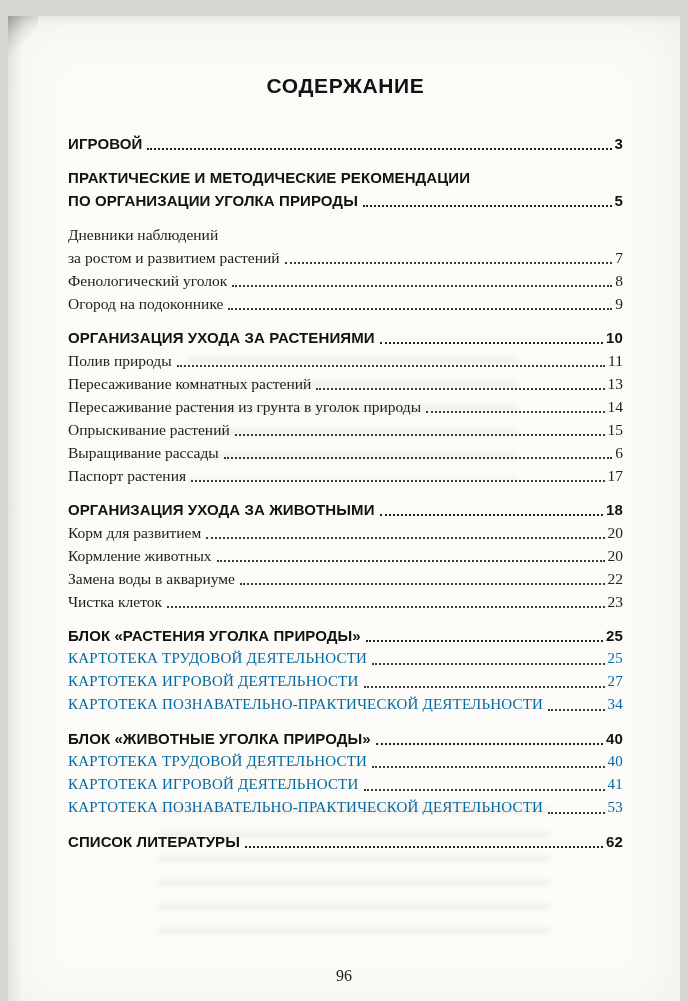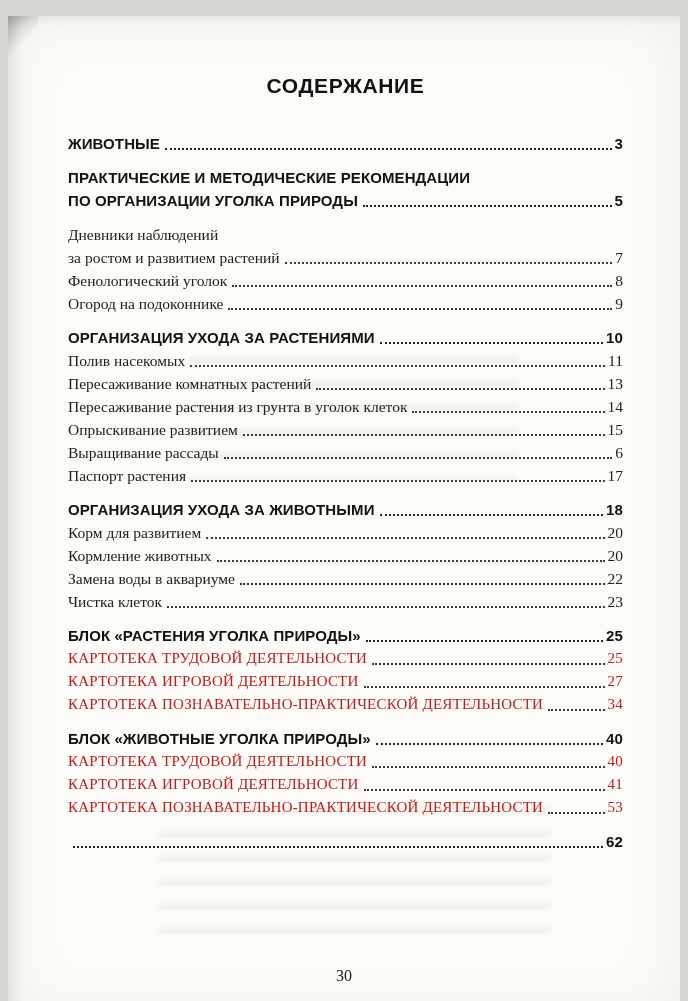--- a/index.html
+++ b/index.html
@@ -103,21 +103,21 @@
     font-size: 15.5px;
     color: #21211f;
     text-align: right;
   }
 
   
   .entry.caps {
     font-family: "Liberation Serif", serif;
     font-size: 15px;
     letter-spacing: 0.2px;
-    color: #b91c1c;
+    color: #0369a1;
   }
 
   .footer-pagenum {
     position: absolute;
     left: 0; right: 0;
     bottom: 32px;
     text-align: center;
     font-family: "Liberation Serif", serif;
     font-size: 16px;
     color: #21211f;
@@ -131,21 +131,21 @@
   <div class="edge-shade-left"></div>
   <div class="edge-shade-top"></div>
   <div class="bleed b1"></div>
   <div class="bleed b2"></div>
 
   <div class="content">
     <div class="doc-title">СОДЕРЖАНИЕ</div>
     <div class="toc">
         <div class="entry chapter">
           <div class="row">
-            <span class="label">ЖИВОТНЫЕ</span>
+            <span class="label">ИГРОВОЙ</span>
             <span class="leader"></span>
             <span class="pagenum">3</span>
           </div>
         </div>
         <div class="entry chapter gap">
           <div class="row">
             <span class="label">ПРАКТИЧЕСКИЕ И МЕТОДИЧЕСКИЕ РЕКОМЕНДАЦИИ</span>
           </div>
           <div class="row">
             <span class="label">ПО ОРГАНИЗАЦИИ УГОЛКА ПРИРОДЫ</span>
@@ -179,42 +179,42 @@
         </div>
         <div class="entry chapter gap">
           <div class="row">
             <span class="label">ОРГАНИЗАЦИЯ УХОДА ЗА РАСТЕНИЯМИ</span>
             <span class="leader"></span>
             <span class="pagenum">10</span>
           </div>
         </div>
         <div class="entry item">
           <div class="row">
-            <span class="label">Полив насекомых</span>
+            <span class="label">Полив природы</span>
             <span class="leader"></span>
             <span class="pagenum">11</span>
           </div>
         </div>
         <div class="entry item">
           <div class="row">
             <span class="label">Пересаживание комнатных растений</span>
             <span class="leader"></span>
             <span class="pagenum">13</span>
           </div>
         </div>
         <div class="entry item">
           <div class="row">
-            <span class="label">Пересаживание растения из грунта в уголок клеток</span>
+            <span class="label">Пересаживание растения из грунта в уголок природы</span>
             <span class="leader"></span>
             <span class="pagenum">14</span>
           </div>
         </div>
         <div class="entry item">
           <div class="row">
-            <span class="label">Опрыскивание развитием</span>
+            <span class="label">Опрыскивание растений</span>
             <span class="leader"></span>
             <span class="pagenum">15</span>
           </div>
         </div>
         <div class="entry item">
           <div class="row">
             <span class="label">Выращивание рассады</span>
             <span class="leader"></span>
             <span class="pagenum">6</span>
           </div>
@@ -312,21 +312,22 @@
         </div>
         <div class="entry caps">
           <div class="row">
             <span class="label">КАРТОТЕКА ПОЗНАВАТЕЛЬНО-ПРАКТИЧЕСКОЙ ДЕЯТЕЛЬНОСТИ</span>
             <span class="leader"></span>
             <span class="pagenum">53</span>
           </div>
         </div>
         <div class="entry chapter gap">
           <div class="row">
+            <span class="label">СПИСОК ЛИТЕРАТУРЫ</span>
             <span class="leader"></span>
             <span class="pagenum">62</span>
           </div>
         </div>
       </div>
   </div>
 
-  <div class="footer-pagenum">30</div>
+  <div class="footer-pagenum">96</div>
 </div>
 
 </body></html>

